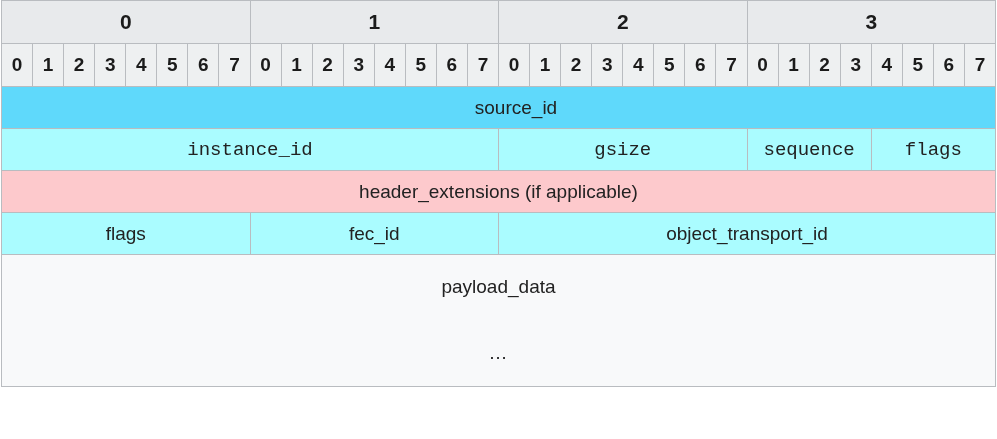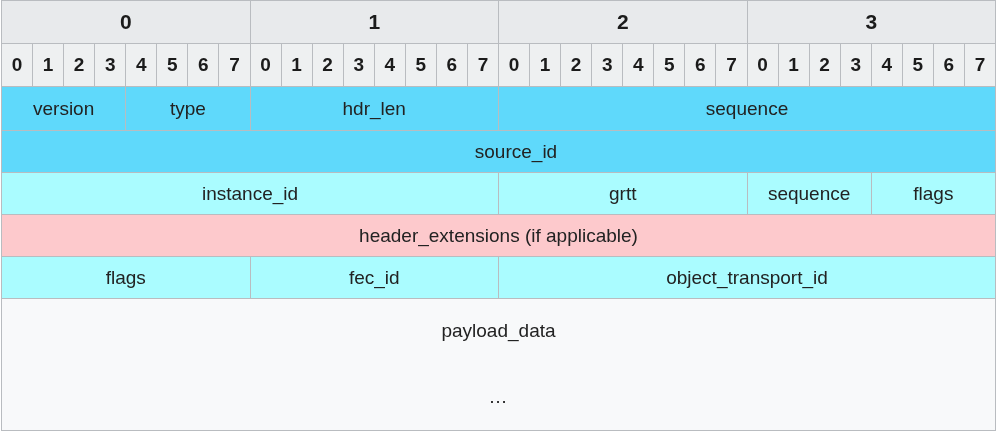--- a/index.html
+++ b/index.html
@@ -54,21 +54,21 @@
     font-weight: normal;
   }
 
   td.h-dark   { background: #5fd9fb; }
   td.h-light  { background: #aafcff; }
   td.h-pink   { background: #fdc9cc; }
   td.h-plain  { background: #f8f9fa; }
 
   tr.r-version      td { height: 43px; }
   tr.r-sourceid     td { height: 41px; padding-left: 35px; }
-  tr.r-instanceid   td { height: 41px; }
+  tr.r-instanceid   td { height: 41px; font-family: Liberation Mono, monospace; }
   tr.r-flags        td { height: 41px; }
   tr.r-headerext    td { height: 41px; }
 
   tr.r-payload td {
     height: 131px;
     vertical-align: top;
     position: relative;
   }
 
   .payload-inner {
@@ -165,32 +165,26 @@
         <td>7</td>
         <td>0</td>
         <td>1</td>
         <td>2</td>
         <td>3</td>
         <td>4</td>
         <td>5</td>
         <td>6</td>
         <td>7</td>
       </tr>
-      <tr class="field-row r-version">
-        <td colspan="4" class="h-dark">version</td>
-        <td colspan="4" class="h-dark">type</td>
-        <td colspan="8" class="h-dark">hdr_len</td>
-        <td colspan="16" class="h-dark">sequence</td>
-      </tr>
       <tr class="field-row r-sourceid">
         <td colspan="32" class="h-dark">source_id</td>
       </tr>
       <tr class="field-row r-instanceid">
         <td colspan="16" class="h-light">instance_id</td>
-        <td colspan="8" class="h-light">grtt</td>
+        <td colspan="8" class="h-light">gsize</td>
         <td colspan="4" class="h-light">sequence</td>
         <td colspan="4" class="h-light">flags</td>
       </tr>
       <tr class="field-row r-headerext">
         <td colspan="32" class="h-pink">header_extensions (if applicable)</td>
       </tr>
       <tr class="field-row r-flags">
         <td colspan="8" class="h-light">flags</td>
         <td colspan="8" class="h-light">fec_id</td>
         <td colspan="16" class="h-light">object_transport_id</td>

